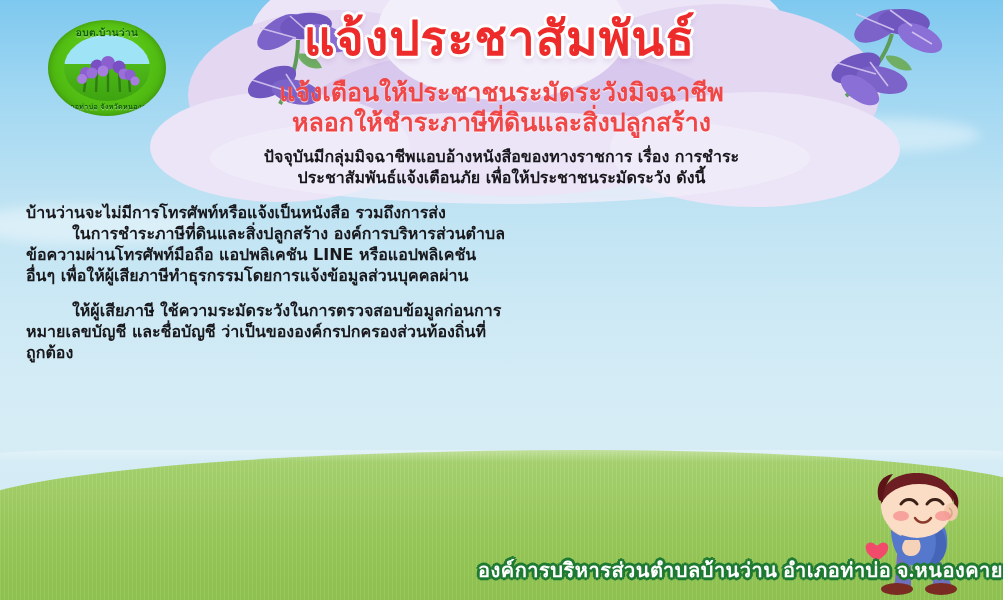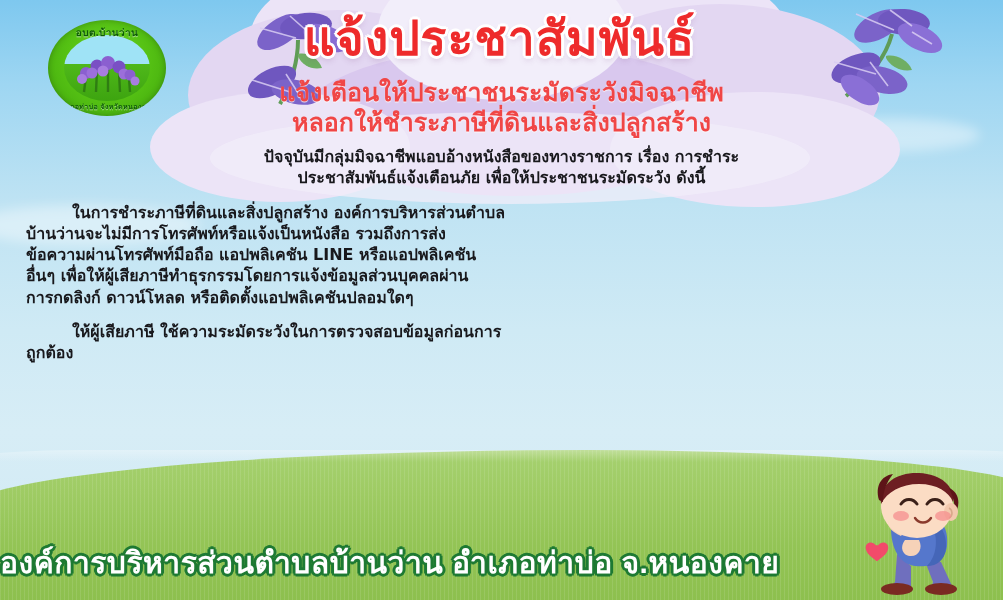--- a/index.html
+++ b/index.html
@@ -127,24 +127,24 @@
     content: "";
     position: absolute; left: 0; right: 0; top: 0; height: 12px;
     background: linear-gradient(180deg, rgba(255,255,255,.30), rgba(255,255,255,0));
     border-radius: 58% 42% 0 0 / 62px 46px 0 0;
   }
 
   
   #footer {
     position: absolute;
     left: 0; right: 0; bottom: 14px;
-    text-align: left;
-    font-family: Liberation Sans, sans-serif;
-    font-weight: bold;
-    font-size: 30px;
+    text-align: right;
+    font-family: Liberation Serif, serif;
+    font-weight: bold;
+    font-size: 20px;
     color: #ffffff;
     letter-spacing: .5px;
     text-shadow:
       -2px -2px 0 #1e7a33,  2px -2px 0 #1e7a33,
       -2px  2px 0 #1e7a33,  2px  2px 0 #1e7a33,
       -3px  0   0 #1e7a33,  3px  0   0 #1e7a33,
        0   -3px 0 #1e7a33,  0    3px 0 #1e7a33;
   }
 
   
@@ -232,29 +232,29 @@
   </div>
 
   <div id="body-copy">
 
     <p class="centered">
       <span class="ln">ปัจจุบันมีกลุ่มมิจฉาชีพแอบอ้างหนังสือของทางราชการ เรื่อง การชำระ</span>
       <span class="ln">ประชาสัมพันธ์แจ้งเตือนภัย เพื่อให้ประชาชนระมัดระวัง ดังนี้</span>
     </p>
 
     <p>
+      <span class="ln">บ้านว่านจะไม่มีการโทรศัพท์หรือแจ้งเป็นหนังสือ รวมถึงการส่ง</span>
       <span class="ln" style="text-indent:46px; display:block;">ในการชำระภาษีที่ดินและสิ่งปลูกสร้าง องค์การบริหารส่วนตำบล</span>
-      <span class="ln">บ้านว่านจะไม่มีการโทรศัพท์หรือแจ้งเป็นหนังสือ รวมถึงการส่ง</span>
       <span class="ln">ข้อความผ่านโทรศัพท์มือถือ แอปพลิเคชัน LINE หรือแอปพลิเคชัน</span>
       <span class="ln">อื่นๆ เพื่อให้ผู้เสียภาษีทำธุรกรรมโดยการแจ้งข้อมูลส่วนบุคคลผ่าน</span>
-      <span class="ln">การกดลิงก์ ดาวน์โหลด หรือติดตั้งแอปพลิเคชันปลอมใดๆ</span>
     </p>
 
     <p>
       <span class="ln" style="text-indent:46px; display:block;">ให้ผู้เสียภาษี ใช้ความระมัดระวังในการตรวจสอบข้อมูลก่อนการ</span>
+      <span class="ln">หมายเลขบัญชี และชื่อบัญชี ว่าเป็นขององค์กรปกครองส่วนท้องถิ่นที่</span>
       <span class="ln">ถูกต้อง</span>
     </p>
 
   </div>
 
   <div id="hill"></div>
 
   <div id="boy">
     <svg viewBox="0 0 150 128" width="150" height="128" aria-hidden="true">
       <g>

